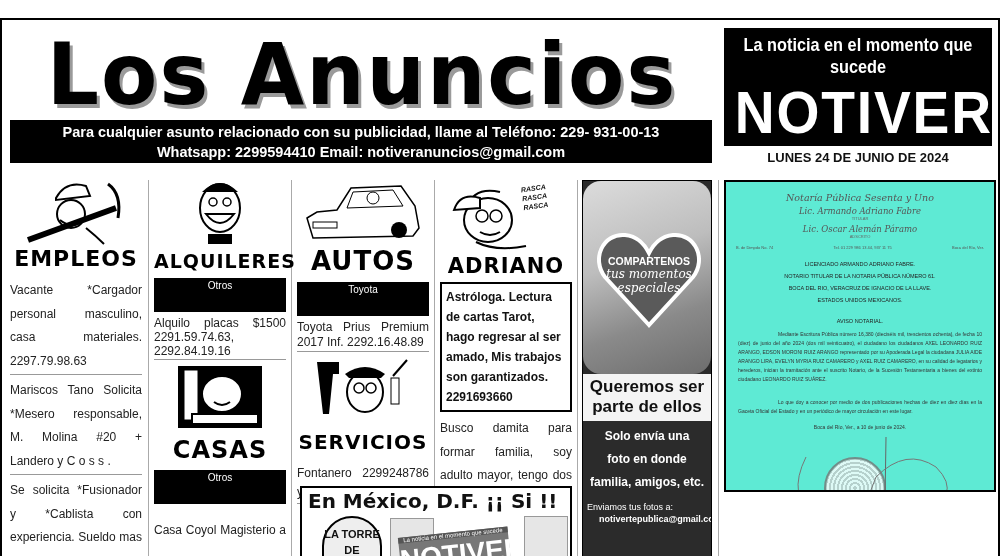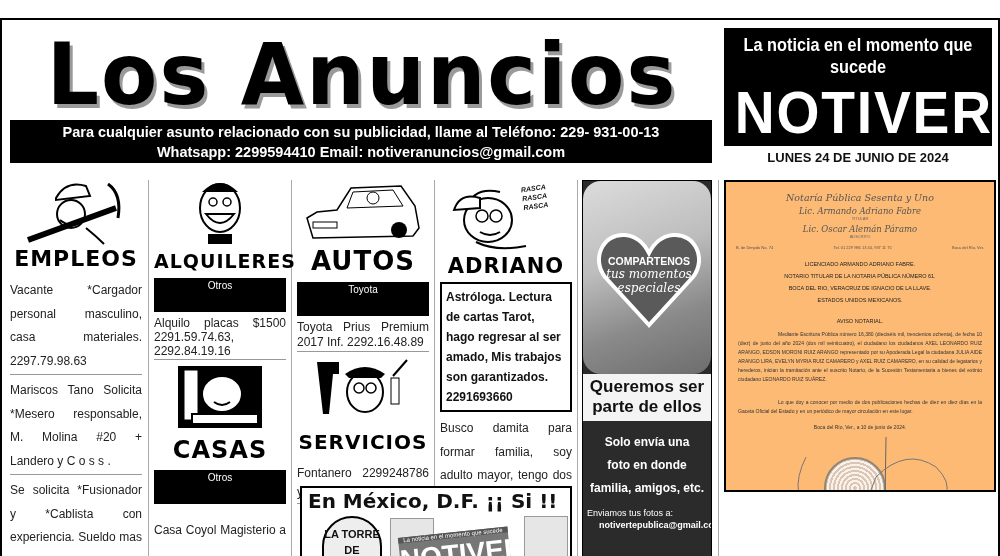--- a/index.html
+++ b/index.html
@@ -40,26 +40,26 @@
   .mini-notiver .n { font-size: 28px; font-weight: bold; line-height: 34px; }
 
   
   .promo { position: absolute; left: 580px; top: 160px; width: 130px; height: 400px; border: 1px solid #000; overflow: hidden; background: #2b2b2b; }
   .promo-photo { height: 193px; background: linear-gradient(160deg, #dcdcdc 0%, #bdbdbd 40%, #8a8a8a 70%, #6d6d6d 100%); position: relative; border-radius: 18px; }
   .heart { position: absolute; left: 14px; top: 48px; width: 104px; height: 100px; }
   .heart-text { position: absolute; left: 14px; top: 74px; width: 104px; text-align: center; color: #fff; }
   .heart-text .a { font-size: 10.5px; font-weight: bold; }
   .heart-text .b { font-family: "DejaVu Serif", serif; font-style: italic; font-size: 12px; line-height: 14px; }
   .promo-head { background: #f4f4f4; color: #111; text-align: center; font-weight: bold; font-size: 17px; line-height: 20px; padding: 3px 0 4px; }
-  .promo-body { color: #fff; text-align: center; font-weight: bold; font-size: 12px; line-height: 23px; padding-top: 10px; }
+  .promo-body { color: #fff; text-align: center; font-weight: bold; font-size: 12px; line-height: 23px; padding-top: 4px; }
   .promo-send { color: #fff; font-size: 9px; padding-left: 4px; margin-top: 8px; }
   .promo-email { color: #fff; font-size: 9px; font-weight: bold; padding-left: 16px; line-height: 14px; }
 
   
-  .notary { position: absolute; left: 722px; top: 160px; width: 272px; height: 312px; border: 2px solid #000; background: #fdba74; color: #444; text-align: center; overflow: hidden; }
+  .notary { position: absolute; left: 722px; top: 160px; width: 272px; height: 312px; border: 2px solid #000; background: #5eead4; color: #444; text-align: center; overflow: hidden; }
   .nt-script { font-family: "DejaVu Serif", serif; font-style: italic; color: #555; }
   .nt-h1 { font-size: 9.5px; margin-top: 10px; }
   .nt-h2 { font-size: 8.5px; margin-top: 3px; }
   .nt-tiny { font-size: 4px; color: #666; }
   .nt-addr { display: flex; justify-content: space-between; font-size: 4px; padding: 6px 10px 8px; color: #555; }
   .nt-caps { font-size: 5.5px; line-height: 12px; color: #222; }
   .nt-aviso { font-size: 5.5px; margin-top: 12px; color: #222; }
   .nt-body { font-size: 5px; line-height: 9px; text-align: justify; padding: 2px 12px 0; color: #333; }
   .nt-place { font-size: 5px; margin-top: 8px; color: #333; }
   .seal { position: absolute; left: 98px; top: 275px; width: 62px; height: 62px; border: 2px solid #777; border-radius: 50%; background: repeating-radial-gradient(circle, #ccc 0 2px, #fff 2px 4px); opacity: 0.8; }

